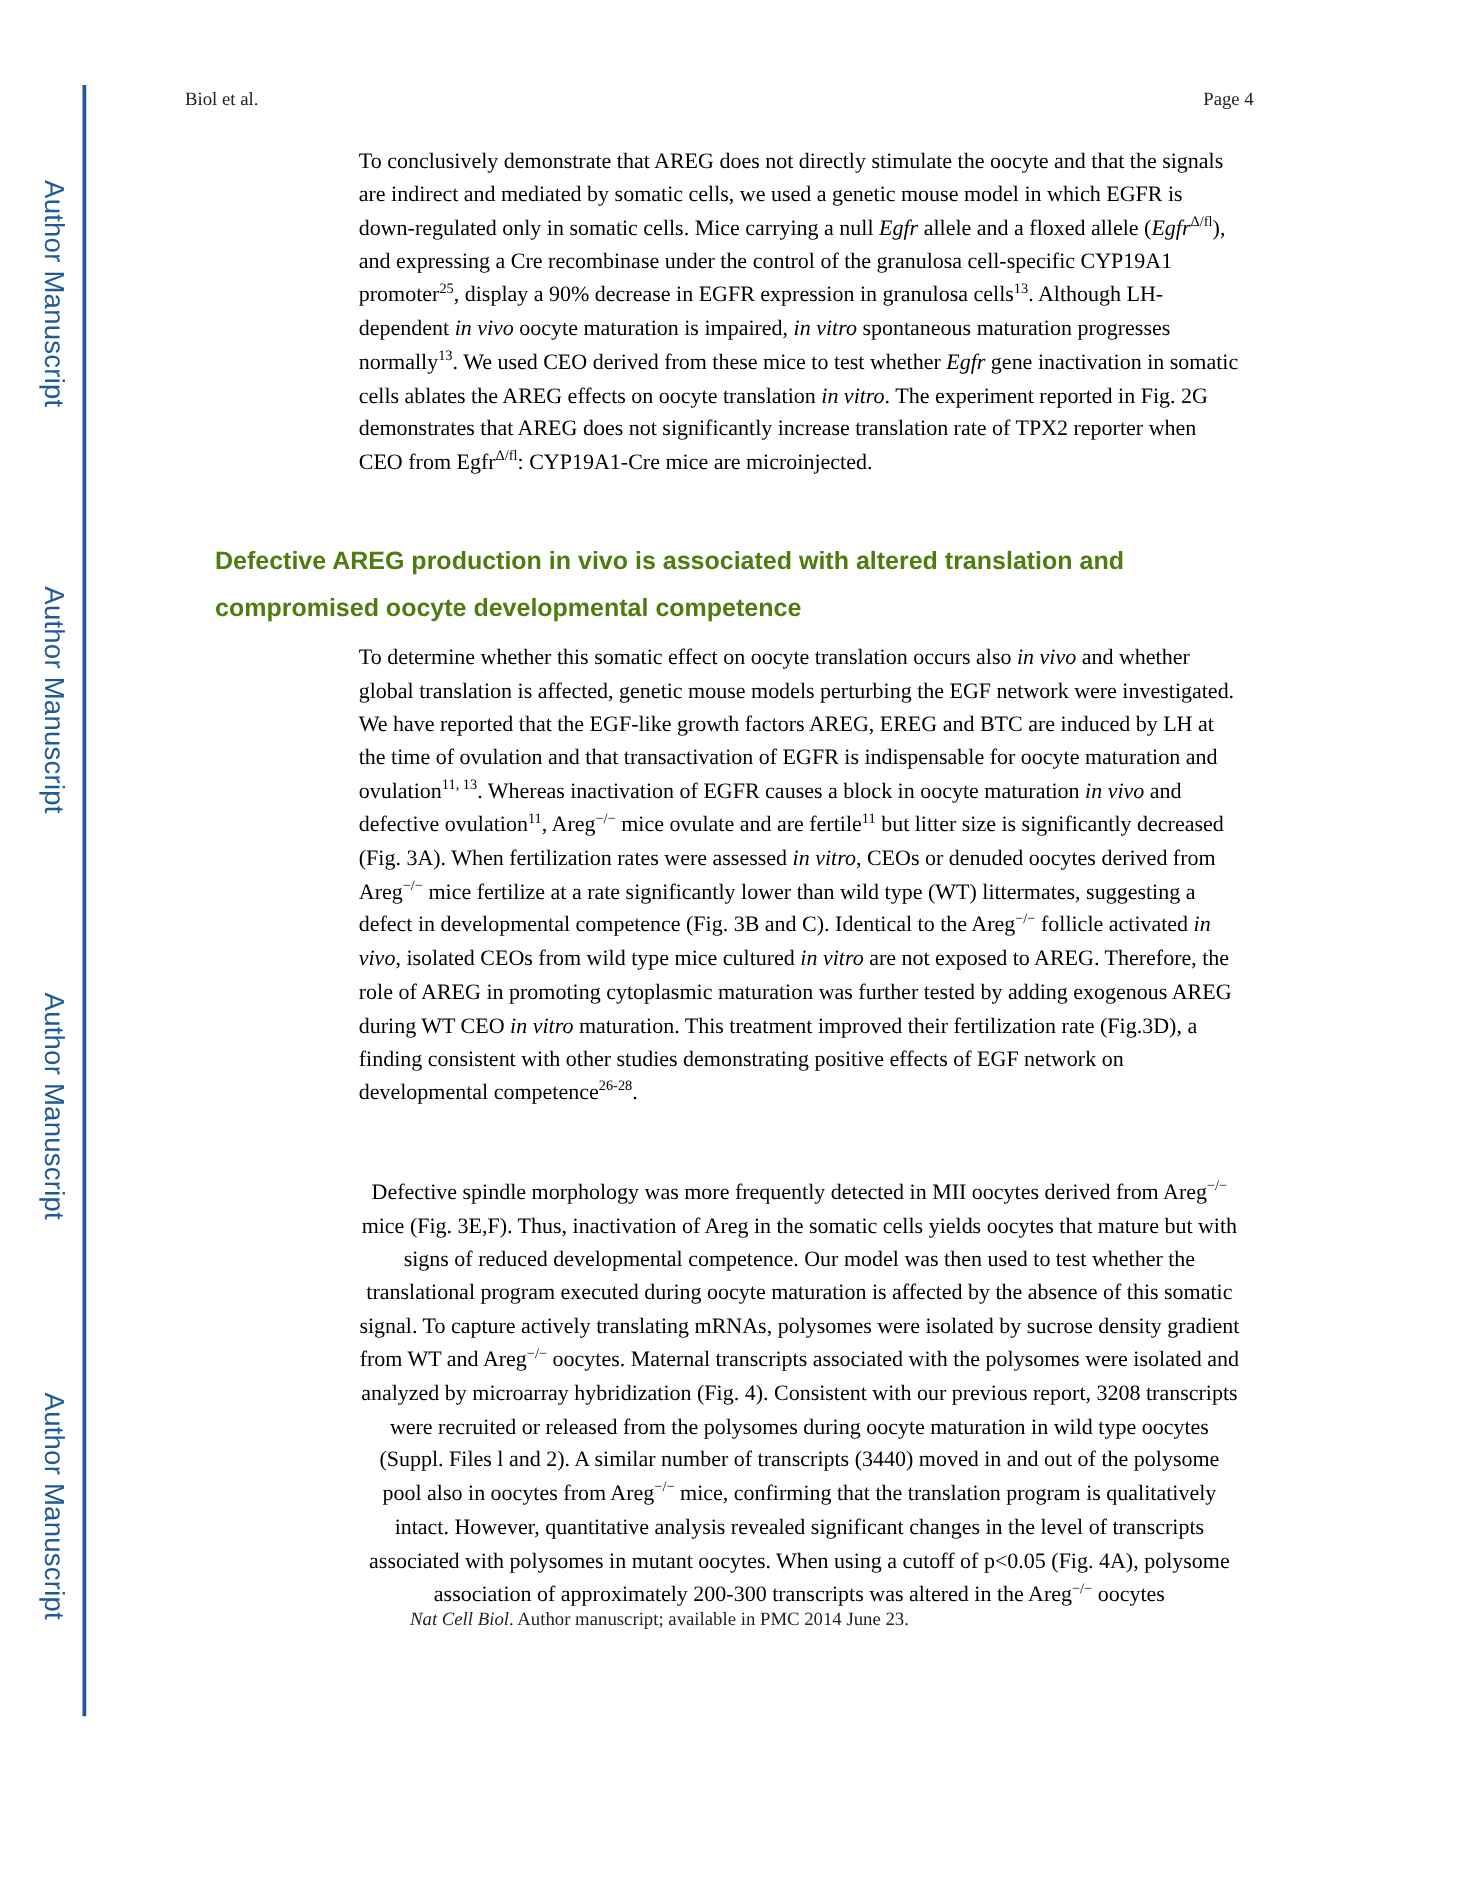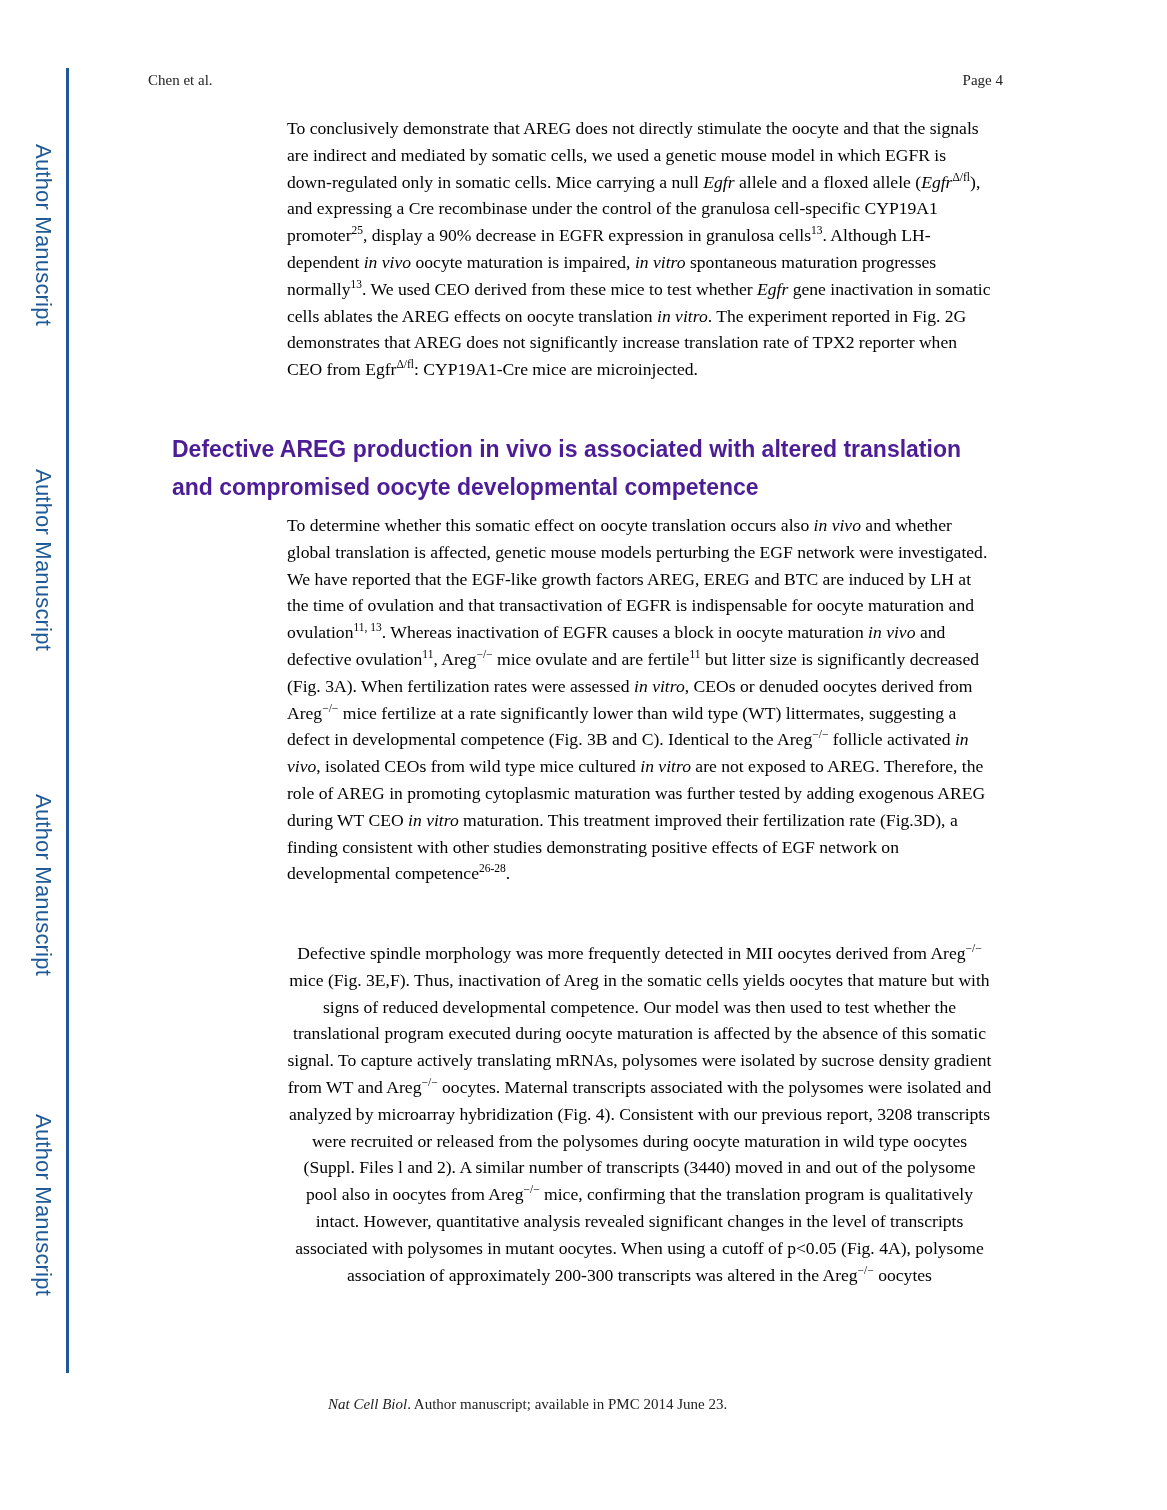--- a/index.html
+++ b/index.html
@@ -32,48 +32,48 @@
     font-size: 17.6px; line-height: 26.8px; color: #000000;
   }
   .body-text p { margin: 0; }
   .body-text i { font-style: italic; }
   sup { font-size: 11.5px; line-height: 0; vertical-align: 7px; }
 
   #para1 { top: 115px; }
   #heading {
     position: absolute; left: 172px; top: 430px; width: 820px;
     font-family: "Liberation Sans", "DejaVu Sans", sans-serif; font-weight: bold;
-    font-size: 23px; line-height: 38px; color: #4c1d95;
+    font-size: 20px; line-height: 38px; color: #4d7c0f;
   }
   #para2 { top: 512px; }
   #para3 { top: 940px; text-align: center; }
 
   .footer {
-    position: absolute; top: 1396px; left: 328px; font-size: 15px; color: #222;
+    position: absolute; top: 1288px; left: 328px; font-size: 15px; color: #222;
   }
   .footer i { font-style: italic; }
 </style>
 </head>
 <body>
 
 <div class="side-bar"></div>
 <div class="side-label" style="top:135px">
     <span>Author Manuscript</span>
   </div>
 <div class="side-label" style="top:460px">
     <span>Author Manuscript</span>
   </div>
 <div class="side-label" style="top:785px">
     <span>Author Manuscript</span>
   </div>
 <div class="side-label" style="top:1105px">
     <span>Author Manuscript</span>
   </div>
 
-<div class="running-head rh-left">Chen et al.</div>
+<div class="running-head rh-left">Biol et al.</div>
 <div class="running-head rh-right">Page 4</div>
 
 <div class="body-text" id="para1">
   <p><span>To conclusively demonstrate that AREG does not directly stimulate the oocyte and that the signals are indirect and mediated by somatic cells, we used a genetic mouse model in which EGFR is down-regulated only in somatic cells. Mice carrying a null </span><i>Egfr</i><span> allele and a floxed allele (</span><i>Egfr</i><sup>Δ/fl</sup><span>), and expressing a Cre recombinase under the control of the granulosa cell-specific CYP19A1 promoter</span><sup>25</sup><span>, display a 90% decrease in EGFR expression in granulosa cells</span><sup>13</sup><span>. Although LH-dependent </span><i>in vivo</i><span> oocyte maturation is impaired, </span><i>in vitro</i><span> spontaneous maturation progresses normally</span><sup>13</sup><span>. We used CEO derived from these mice to test whether </span><i>Egfr</i><span> gene inactivation in somatic cells ablates the AREG effects on oocyte translation </span><i>in vitro</i><span>. The experiment reported in Fig. 2G demonstrates that AREG does not significantly increase translation rate of TPX2 reporter when CEO from Egfr</span><sup>Δ/fl</sup><span>: CYP19A1-Cre mice are microinjected.</span></p>
 </div>
 
 <div id="heading">Defective AREG production in vivo is associated with altered translation and compromised oocyte developmental competence</div>
 
 <div class="body-text" id="para2">
   <p><span>To determine whether this somatic effect on oocyte translation occurs also </span><i>in vivo</i><span> and whether global translation is affected, genetic mouse models perturbing the EGF network were investigated. We have reported that the EGF-like growth factors AREG, EREG and BTC are induced by LH at the time of ovulation and that transactivation of EGFR is indispensable for oocyte maturation and ovulation</span><sup>11, 13</sup><span>. Whereas inactivation of EGFR causes a block in oocyte maturation </span><i>in vivo</i><span> and defective ovulation</span><sup>11</sup><span>, Areg</span><sup>−/−</sup><span> mice ovulate and are fertile</span><sup>11</sup><span> but litter size is significantly decreased (Fig. 3A). When fertilization rates were assessed </span><i>in vitro</i><span>, CEOs or denuded oocytes derived from Areg</span><sup>−/−</sup><span> mice fertilize at a rate significantly lower than wild type (WT) littermates, suggesting a defect in developmental competence (Fig. 3B and C). Identical to the Areg</span><sup>−/−</sup><span> follicle activated </span><i>in vivo</i><span>, isolated CEOs from wild type mice cultured </span><i>in vitro</i><span> are not exposed to AREG. Therefore, the role of AREG in promoting cytoplasmic maturation was further tested by adding exogenous AREG during WT CEO </span><i>in vitro</i><span> maturation. This treatment improved their fertilization rate (Fig.3D), a finding consistent with other studies demonstrating positive effects of EGF network on developmental competence</span><sup>26-28</sup><span>.</span></p>

